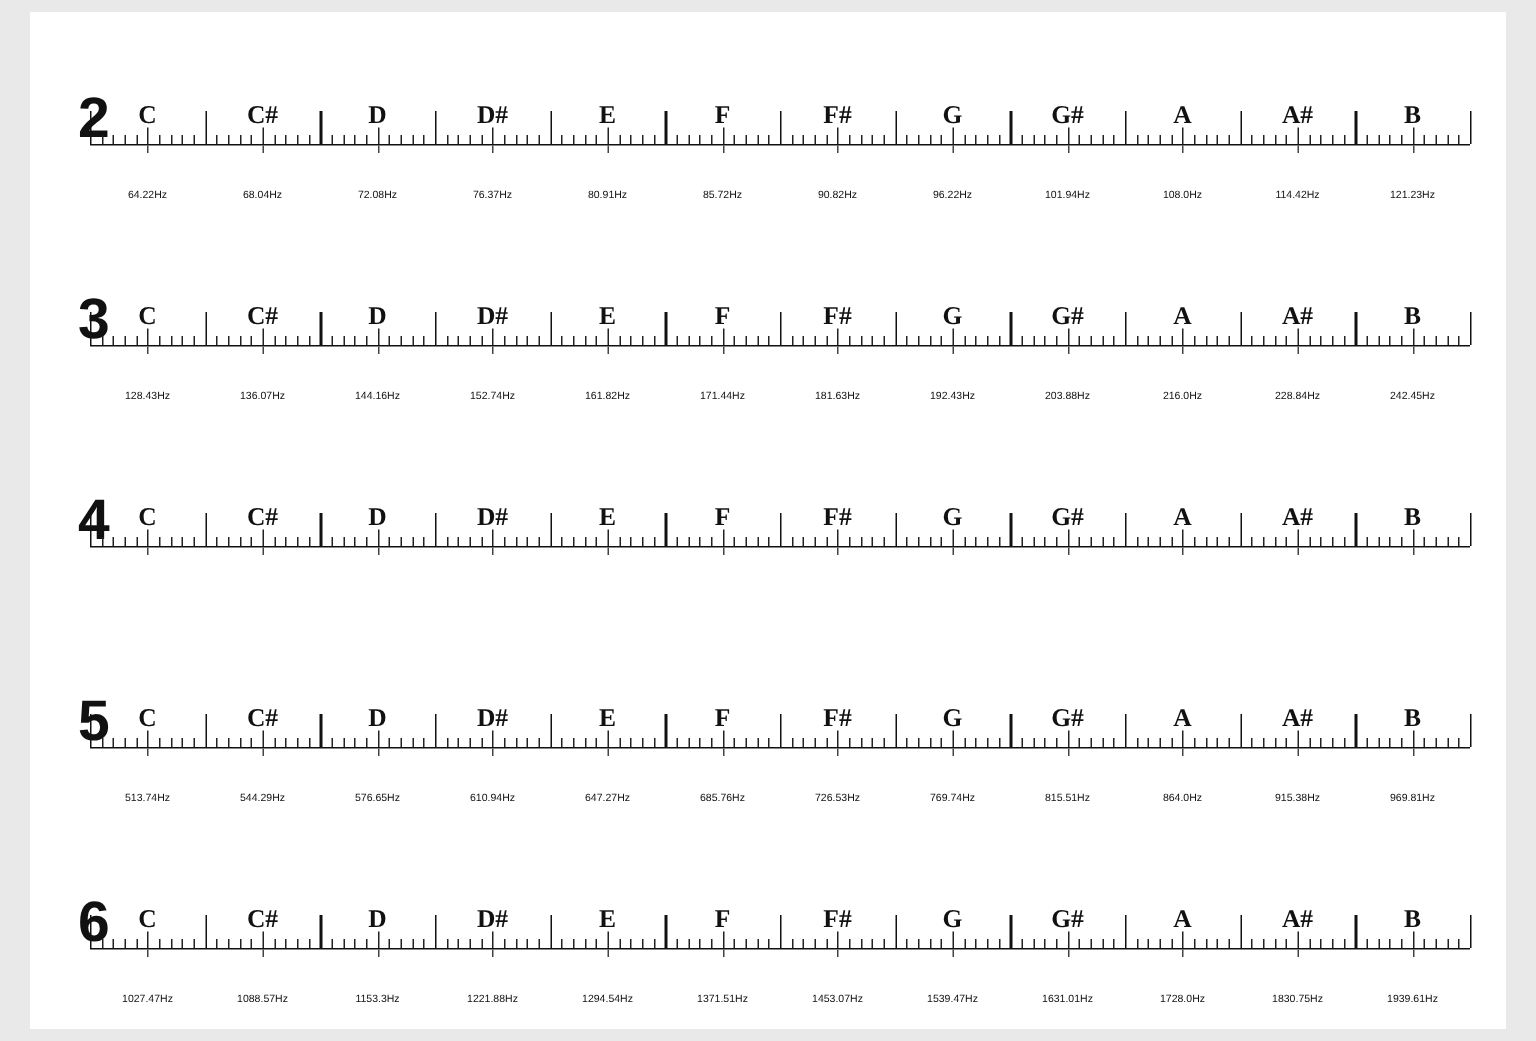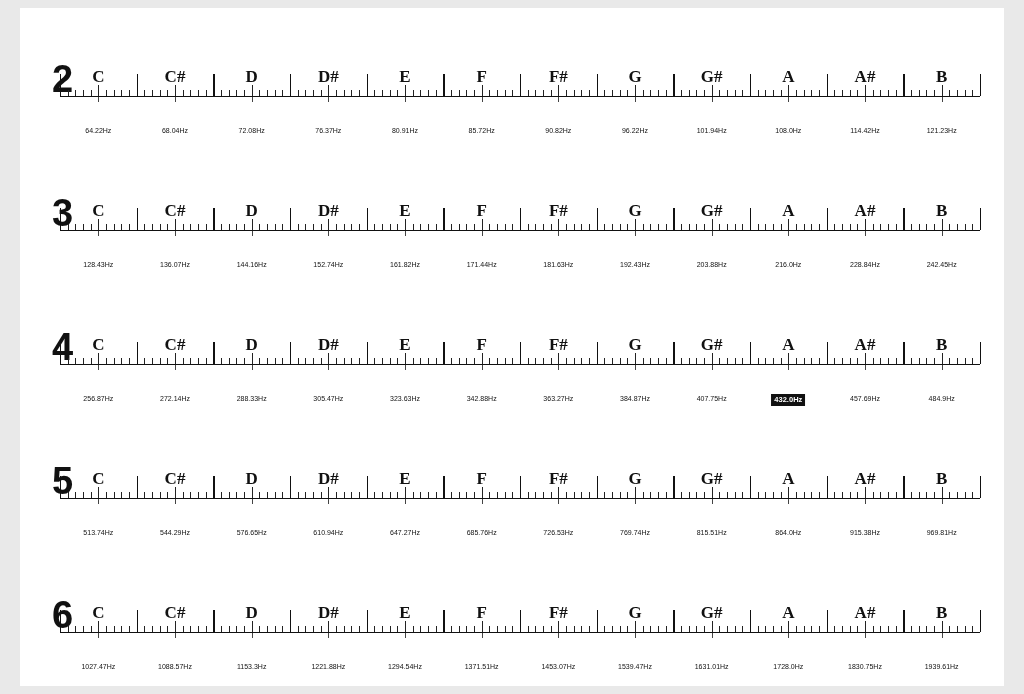--- a/index.html
+++ b/index.html
@@ -602,34 +602,20 @@
           <div class="tick minor" style="left: 866.333px;"></div>
           <div class="tick minor" style="left: 874px;"></div>
           <div class="tick mid" style="left: 881.667px;"></div>
           <div class="tick minor" style="left: 889.333px;"></div>
           <div class="tick minor" style="left: 897px;"></div>
           <div class="tick minor" style="left: 904.667px;"></div>
           <div class="tick minor" style="left: 912.333px;"></div>
           <div class="tick down" style="left: 881.667px;"></div>
           <div class="tick major" style="left: 920px;"></div>
         </div>
-        <div class="freq-labels">
-          <div class="freq-label" style="left: 38.3333px;">256.87Hz</div>
-          <div class="freq-label" style="left: 115px;">272.14Hz</div>
-          <div class="freq-label" style="left: 191.667px;">288.33Hz</div>
-          <div class="freq-label" style="left: 268.333px;">305.47Hz</div>
-          <div class="freq-label" style="left: 345px;">323.63Hz</div>
-          <div class="freq-label" style="left: 421.667px;">342.88Hz</div>
-          <div class="freq-label" style="left: 498.333px;">363.27Hz</div>
-          <div class="freq-label" style="left: 575px;">384.87Hz</div>
-          <div class="freq-label" style="left: 651.667px;">407.75Hz</div>
-          <div class="freq-label highlight" style="left: 728.333px;">432.0Hz</div>
-          <div class="freq-label" style="left: 805px;">457.69Hz</div>
-          <div class="freq-label" style="left: 881.667px;">484.9Hz</div>
-        </div>
       </div>
       <div class="octave-block" style="top: 432px;">
         <div class="octave-number">5</div>
         <div class="note-labels">
           <div class="note-label" style="left: 38.3333px;">C</div>
           <div class="note-label" style="left: 115px;">C#</div>
           <div class="note-label" style="left: 191.667px;">D</div>
           <div class="note-label" style="left: 268.333px;">D#</div>
           <div class="note-label" style="left: 345px;">E</div>
           <div class="note-label" style="left: 421.667px;">F</div>

